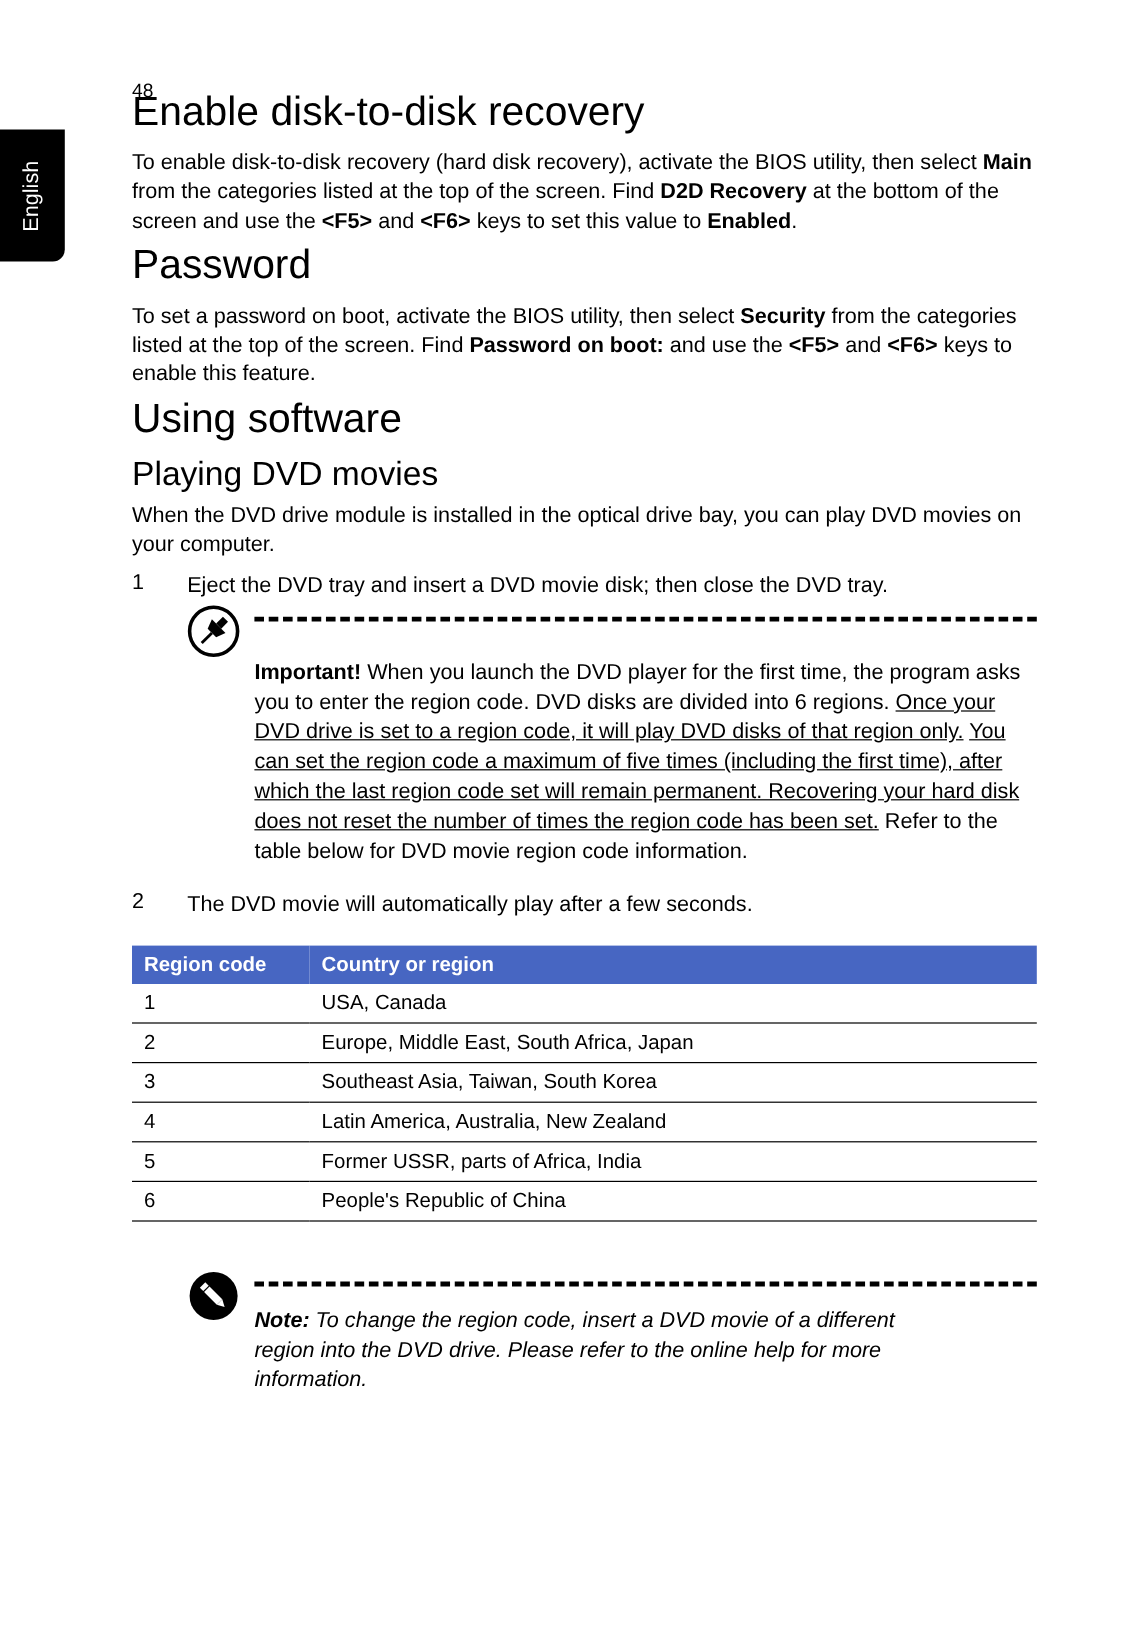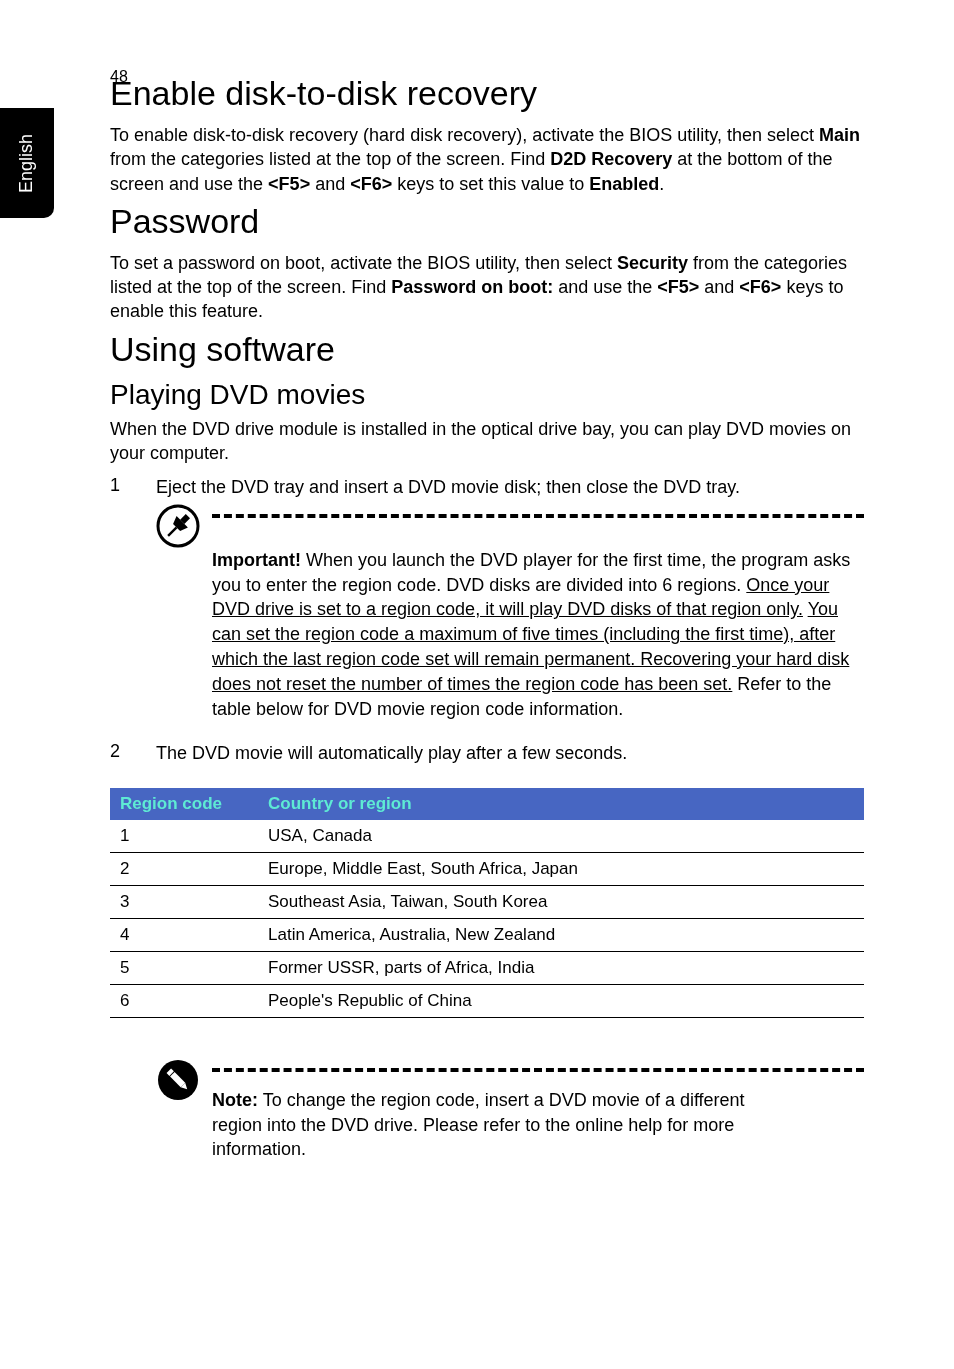--- a/index.html
+++ b/index.html
@@ -102,34 +102,35 @@
   }
   .u { text-decoration: underline; }
   table.region {
     width: 100%;
     border-collapse: collapse;
     margin-top: 22px;
     font-size: 17px;
   }
   table.region th {
     background: #4766c2;
-    color: #5eead4;
+    color: #ffffff;
     text-align: left;
     font-weight: bold;
     padding: 6px 10px;
   }
   table.region td {
     padding: 6px 10px;
     border-bottom: 1px solid #000;
   }
   table.region td.col1 { width: 148px; }
   .note-wrap {
     position: relative;
     margin-left: 46px;
     margin-top: 50px;
+    font-style: italic;
   }
   .note-wrap .dashed { margin-left: 56px; }
   .note-body {
     margin-left: 56px;
     font-size: 18px;
     line-height: 1.38;
     padding-right: 80px;
   }
 </style>
 </head>

